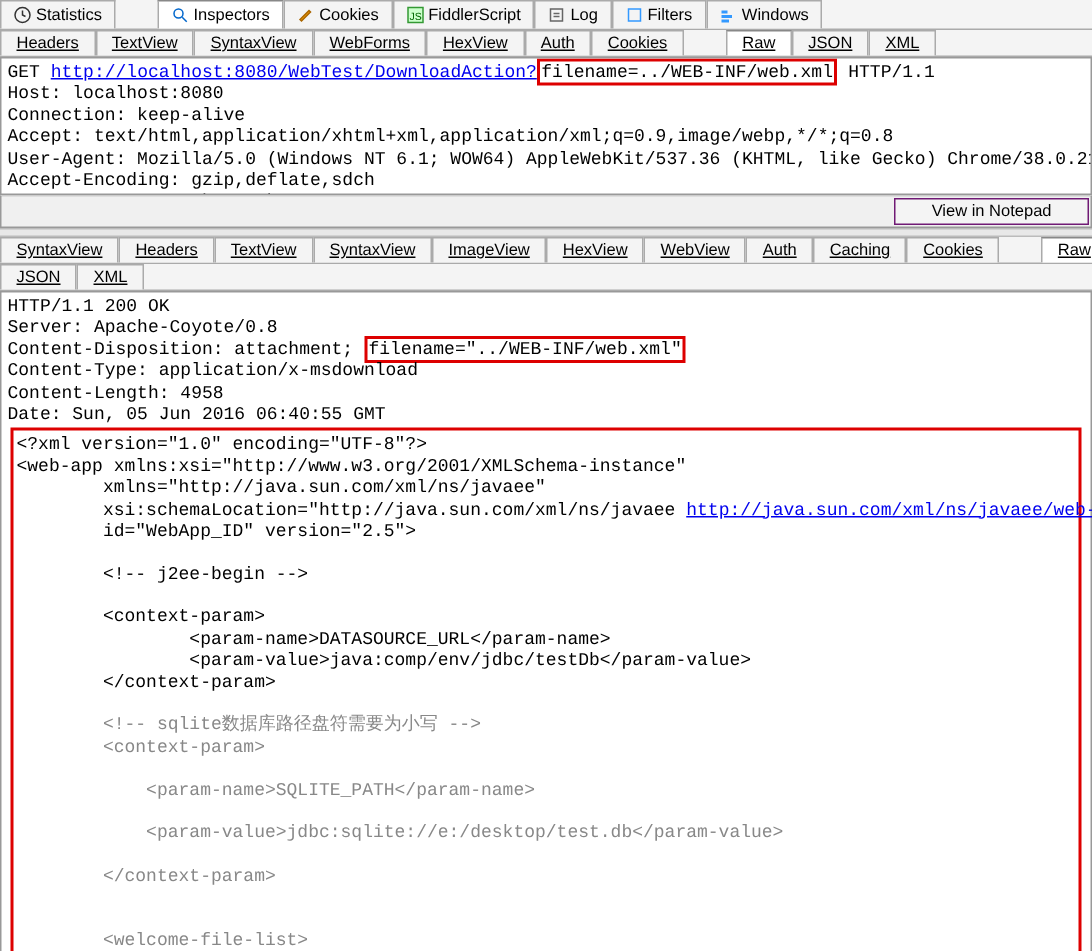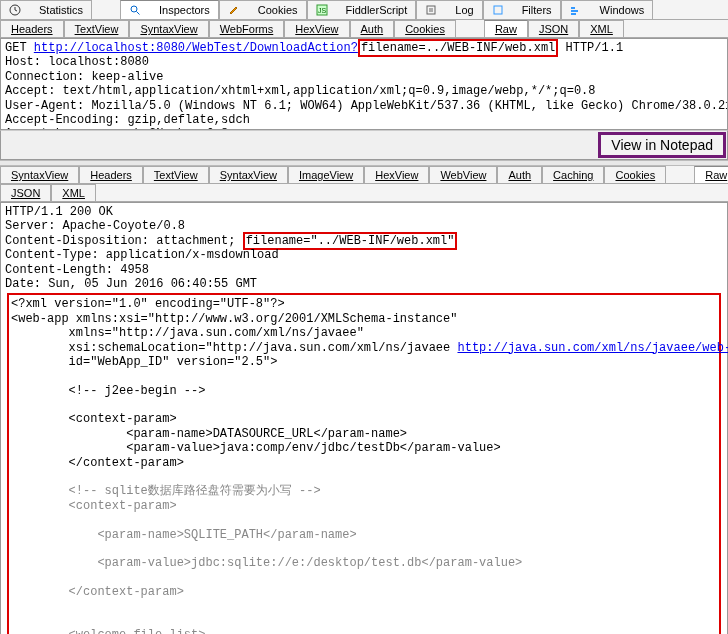--- a/index.html
+++ b/index.html
@@ -1,28 +1,28 @@
 <!DOCTYPE html>
 <html><head>
 <meta charset="utf-8">
 <style>
 * { box-sizing: border-box; margin: 0; padding: 0; }
 body { font-family: Tahoma, Arial, sans-serif; font-size: 11px; background: #f0f0f0; width: 728px; }
 .tab-row { display: flex; background: #f4f4f4; border-bottom: 1px solid #aaa; }
-.tab { padding: 3px 8px; border: 1px solid #aaa; border-bottom: none; background: #f4f4f4; cursor: pointer; display: flex; align-items: center; gap: 18px; white-space: nowrap; font-size: 11px; }
+.tab { padding: 3px 8px; border: 1px solid #aaa; border-bottom: none; background: #f4f4f4; cursor: pointer; display: flex; align-items: center; gap: 3px; white-space: nowrap; font-size: 11px; }
 .tab.active { background: #fff; font-weight: normal; border-top: 1px solid #888; margin-left: 28px; }
 .tab-row.secondary .tab { padding: 2px 10px; text-decoration: underline; }
 .tab-icon { width: 12px; height: 12px; display: inline-block; }
 .pane { background: #fff; border: 1px solid #999; position: relative; }
 .request-pane { height: 92px; overflow: hidden; }
 .request-text { font-family: "Courier New", monospace; font-size: 12px; padding: 2px 4px; white-space: pre; line-height: 1.2; }
 .request-text a { color: #0000ee; text-decoration: underline; }
 .highlight-red { border: 2px solid #d00; padding: 0 1px; }
 .footer-bar { display: flex; justify-content: flex-end; background: #f0f0f0; border: 1px solid #999; border-top: 1px solid #ccc; padding: 1px; }
-.btn { padding: 2px 10px; border: 3px solid #701a75; background: #f4f4f4; font-size: 14px; cursor: pointer; }
+.btn { padding: 2px 24px; border: 1px solid #701a75; background: #f4f4f4; font-size: 11px; cursor: pointer; }
 .divider { height: 6px; background: #e8e8e8; border-top: 1px solid #bbb; border-bottom: 1px solid #bbb; }
 .response-pane { background: #fff; border: 1px solid #999; position: relative; }
 .response-text { font-family: "Courier New", monospace; font-size: 12px; padding: 2px 4px; white-space: pre; line-height: 1.2; }
 .response-text a { color: #0000ee; text-decoration: underline; }
 .xml-block { border: 2px solid #d00; padding: 2px; margin: 2px; }
 .xml-gray { color: #888; }
 svg { display: block; }
 </style>
 </head>
 <body>

